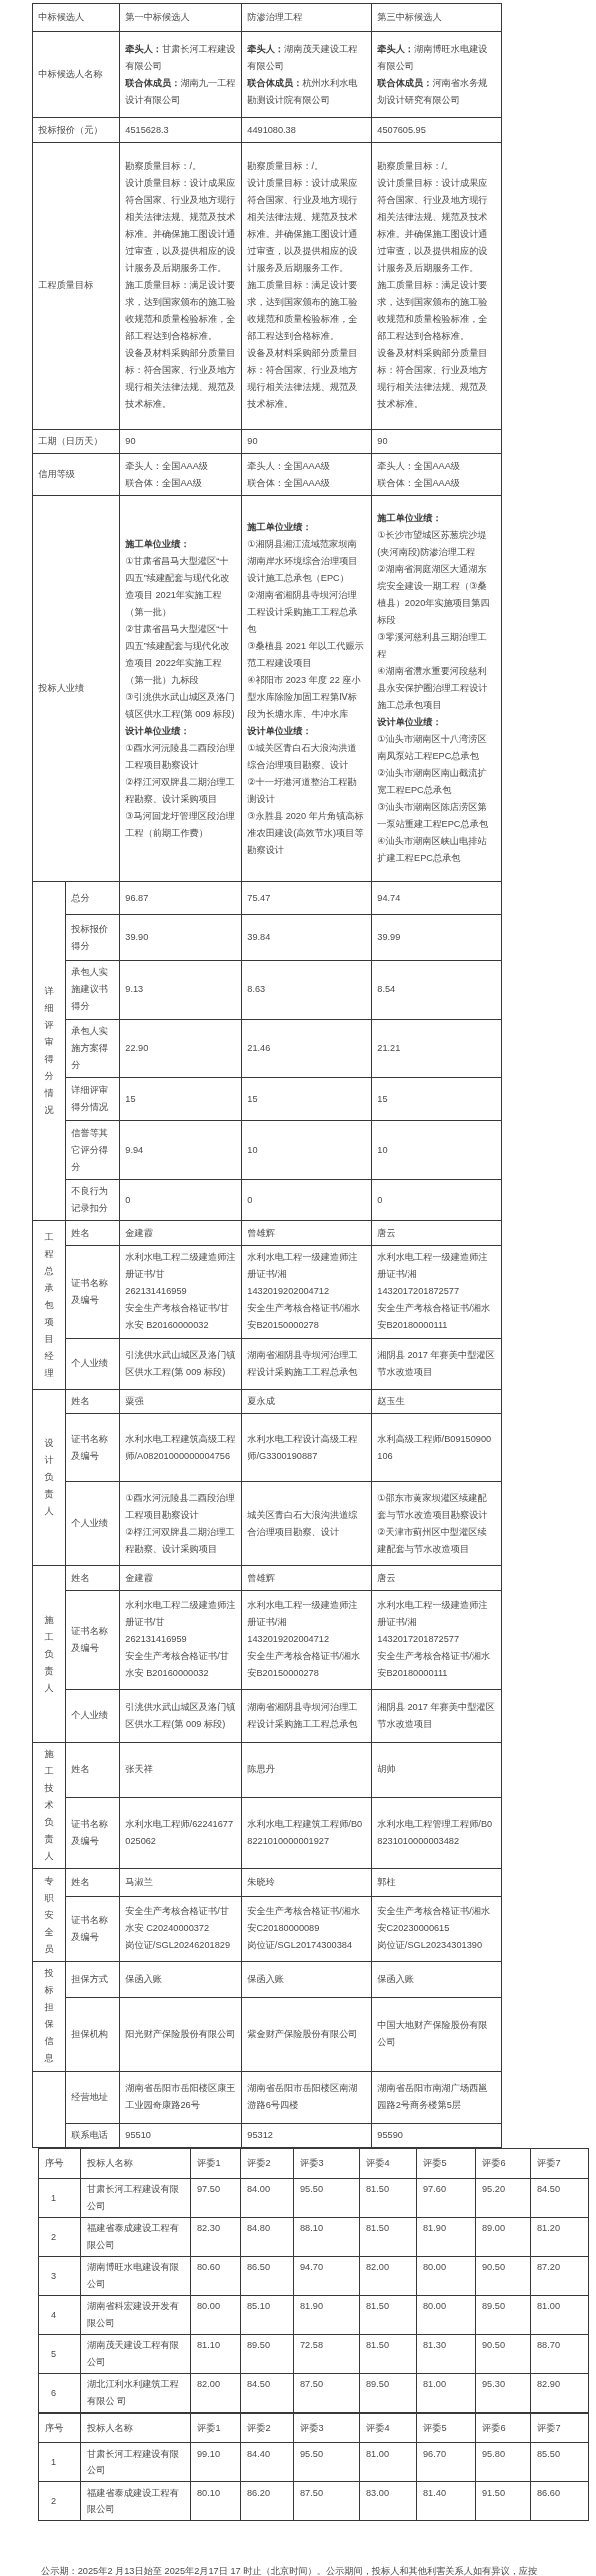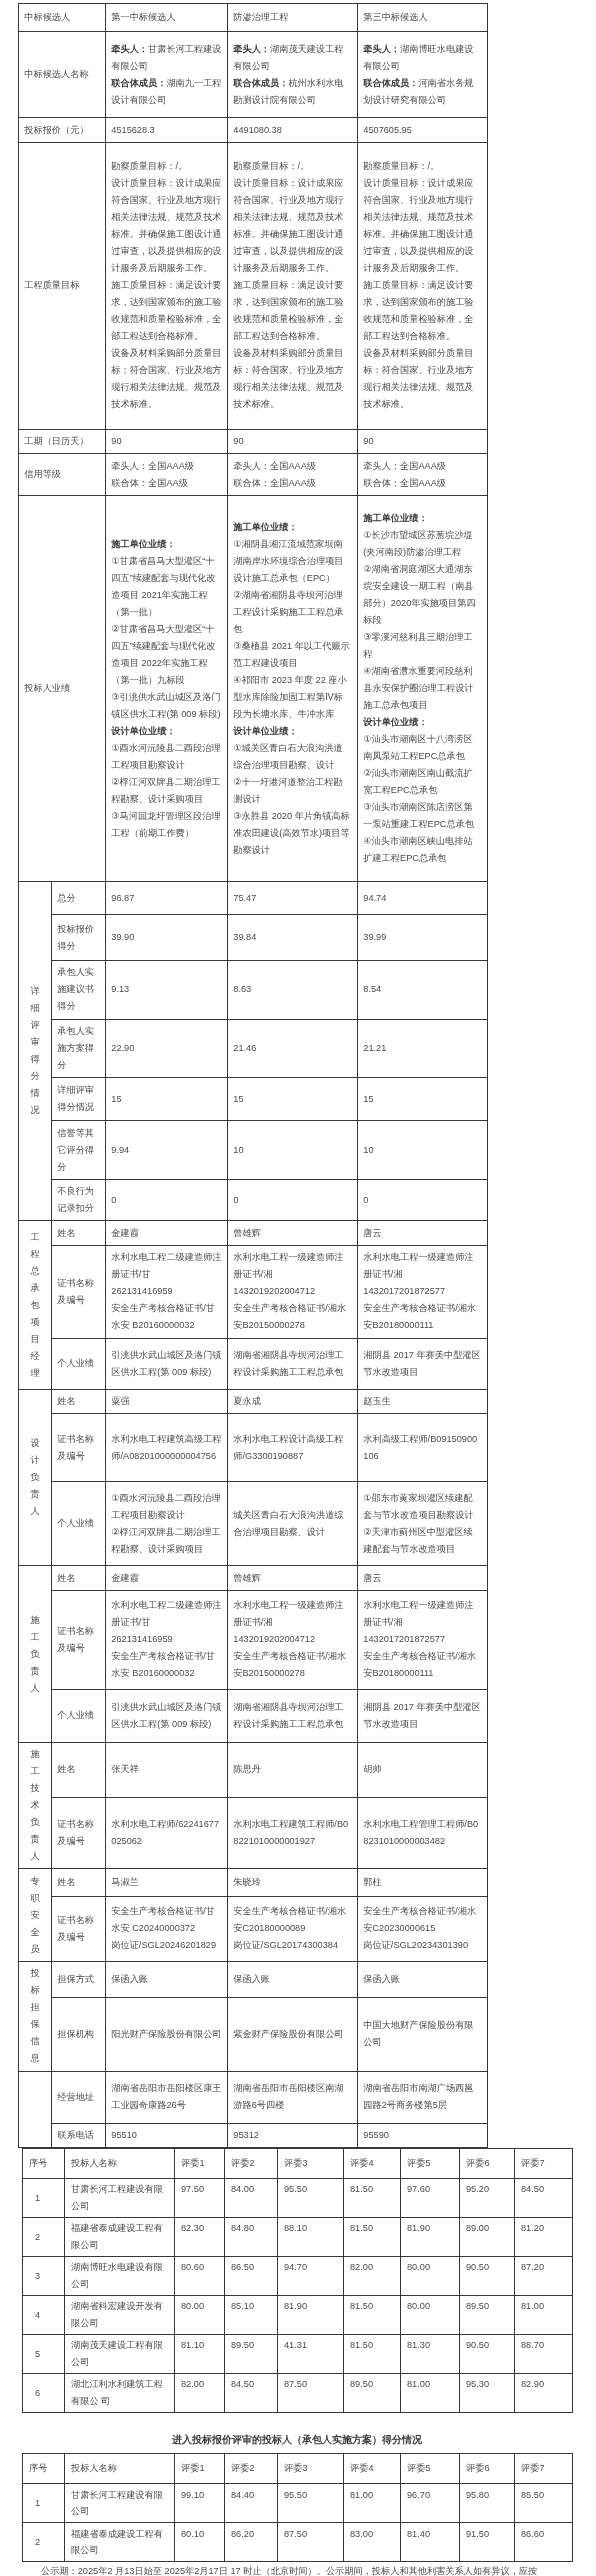--- a/index.html
+++ b/index.html
@@ -5,30 +5,30 @@
   html,body{margin:0;padding:0;background:#ffffff;}
   body{font-family:"Liberation Sans","DejaVu Sans",sans-serif;color:#4a4a4a;}
   .page{position:relative;width:597px;height:2576px;overflow:hidden;background:#fff;}
   .page-inner{padding-top:3.3px;}
   table{border-collapse:collapse;table-layout:fixed;}
   td,th{border:0.7px solid #383838;vertical-align:middle;font-weight:normal;
         font-size:9.2px;line-height:17px;word-break:break-all;text-align:left;}
   b{font-weight:bold;color:#3c3c3c;}
 
   
-  .main-table{margin-left:18px;width:469px;border:1.3px solid #383838;}
+  .main-table{margin-left:32px;width:469px;border:1.3px solid #383838;}
   .main-table td{padding:3.3px 5.3px;}
   .main-table td.sec{padding:3.3px 9.2px;text-align:center;}
   .main-table td.lab{padding:3.3px 5.3px;}
   .main-table td.cell div{margin:0;}
 
   
   .score-title{width:550px;margin:20px 0 6.6px 22px;text-align:center;
                font-size:10px;font-weight:bold;color:#3c3c3c;}
-  .score-table{margin-left:22px;width:550px;border:1.3px solid #383838;}
+  .score-table{margin-left:38px;width:550px;border:1.3px solid #383838;}
   .score-table td{padding:2.6px 6px;vertical-align:top;line-height:16.4px;}
   .score-table thead td{vertical-align:middle;height:26px;padding:1.3px 6px;}
   .score-table td.no{vertical-align:middle;padding-left:12px;}
 
   .footer-note{position:absolute;left:41px;top:2565px;width:921px;
                font-size:9.2px;white-space:nowrap;color:#4a4a4a;}
 </style>
 </head>
 <body>
 
@@ -150,21 +150,21 @@
               <div>③桑植县 2021 年以工代赈示范工程建设项目</div>
               <div>④祁阳市 2023 年度 22 座小型水库除险加固工程第Ⅳ标段为长塘水库、牛冲水库</div>
               <div><b>设计单位业绩：</b></div>
               <div>①城关区青白石大浪沟洪道综合治理项目勘察、设计</div>
               <div>②十一圩港河道整治工程勘测设计</div>
               <div>③永胜县 2020 年片角镇高标准农田建设(高效节水)项目等勘察设计</div>
             </td>
             <td class="cell">
               <div><b>施工单位业绩：</b></div>
               <div>①长沙市望城区苏葱垸沙堤(夹河南段)防渗治理工程</div>
-              <div>②湖南省洞庭湖区大通湖东垸安全建设一期工程（南县部分）2020年实施项目第四标段</div>
+              <div>②湖南省洞庭湖区大通湖东垸安全建设一期工程（③桑植县）2020年实施项目第四标段</div>
               <div>③零溪河慈利县三期治理工程</div>
               <div>④湖南省澧水重要河段慈利县永安保护圈治理工程设计施工总承包项目</div>
               <div><b>设计单位业绩：</b></div>
               <div>①汕头市潮南区十八湾涝区南凤泵站工程EPC总承包</div>
               <div>②汕头市潮南区南山截流扩宽工程EPC总承包</div>
               <div>③汕头市潮南区陈店涝区第一泵站重建工程EPC总承包</div>
               <div>④汕头市潮南区峡山电排站扩建工程EPC总承包</div>
             </td>
           </tr>
           <tr style="height: 33px;">
@@ -551,41 +551,40 @@
             <td>81.50</td>
             <td>80.00</td>
             <td>89.50</td>
             <td>81.00</td>
           </tr>
           <tr style="height: 34px;">
             <td class="no">5</td>
             <td>湖南茂天建设工程有限公司</td>
             <td>81.10</td>
             <td>89.50</td>
-            <td>41.31</td>
+            <td>72.58</td>
             <td>81.50</td>
             <td>81.30</td>
             <td>90.50</td>
             <td>88.70</td>
           </tr>
           <tr style="height: 34px;">
             <td class="no">6</td>
             <td>湖北江利水利建筑工程有限公 司</td>
             <td>82.00</td>
             <td>84.50</td>
             <td>87.50</td>
             <td>89.50</td>
             <td>81.00</td>
             <td>95.30</td>
             <td>82.90</td>
           </tr>
         </tbody>
     </table>
 
-    <div class="score-title">进入投标报价评审的投标人（承包人实施方案）得分情况</div>
     <table class="score-table">
       <colgroup>
         <col style="width:42px">
           <col style="width:110px">
           <col style="width:50px">
         <col style="width:53px">
           <col style="width:66px">
           <col style="width:57px">
         <col style="width:59px">
           <col style="width:55px">

